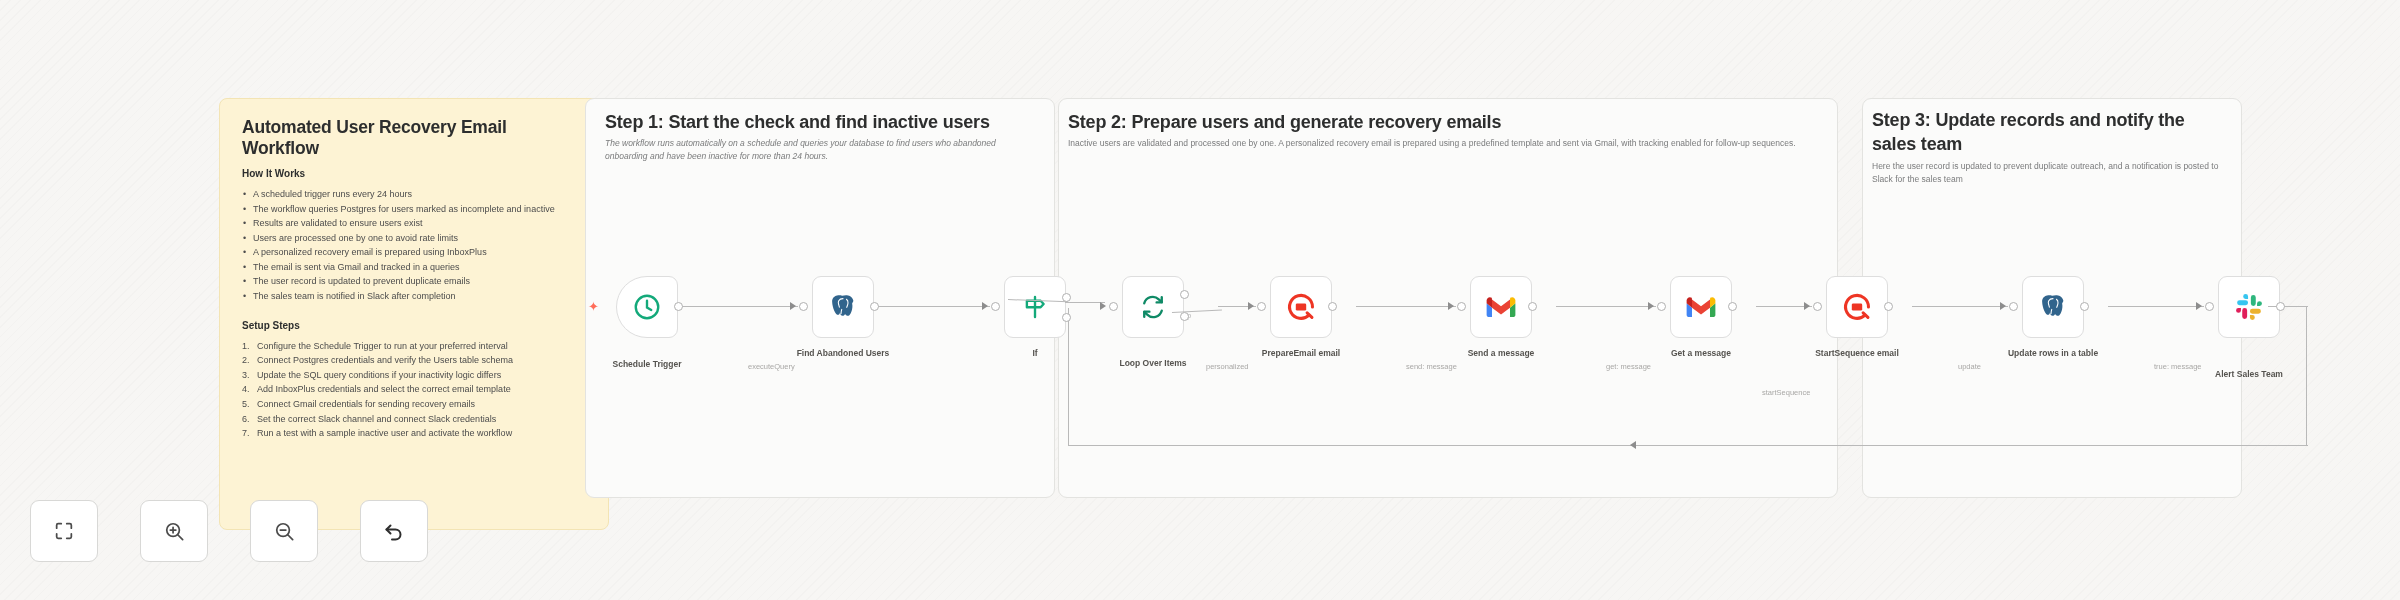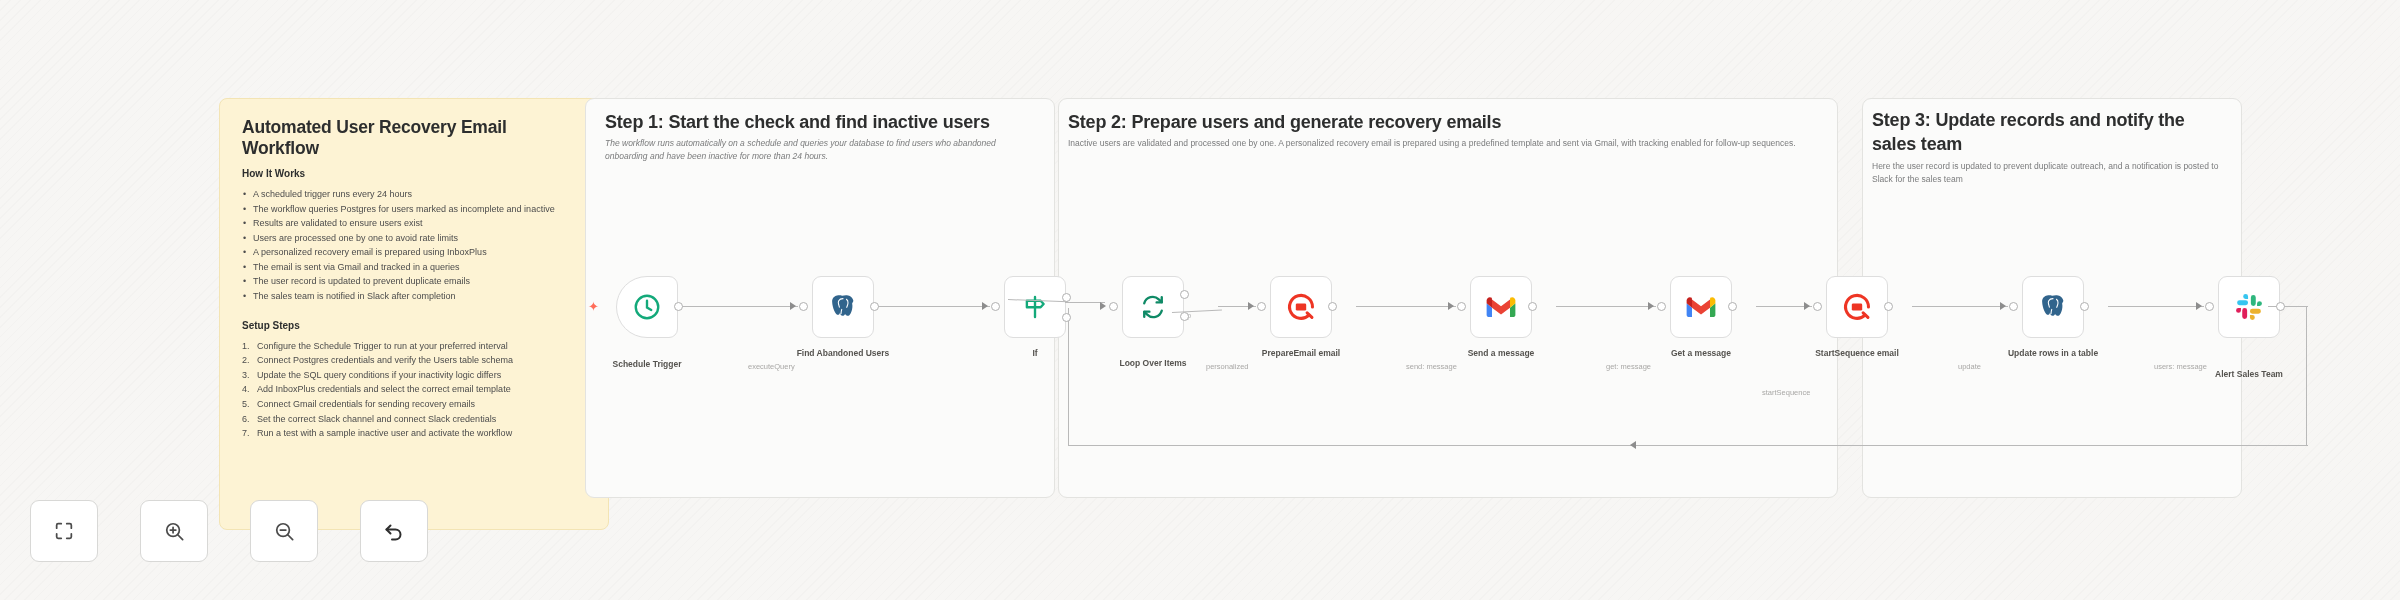--- a/index.html
+++ b/index.html
@@ -361,21 +361,21 @@
 <div class="node" style="left:2218px; top:276px;">
   <svg width="28" height="28" viewBox="0 0 24 24">
     <path d="M5.1 14.9a2.1 2.1 0 1 1-2.1-2.1h2.1v2.1zM6.2 14.9a2.1 2.1 0 0 1 4.2 0v5.2a2.1 2.1 0 0 1-4.2 0v-5.2z" fill="#e01e5a"></path>
     <path d="M9.1 5.1A2.1 2.1 0 1 1 11.2 3v2.1H9.1zM9.1 6.2a2.1 2.1 0 0 1 0 4.2H3.9a2.1 2.1 0 0 1 0-4.2h5.2z" fill="#36c5f0"></path>
     <path d="M18.9 9.1A2.1 2.1 0 1 1 21 11.2h-2.1V9.1zM17.8 9.1a2.1 2.1 0 0 1-4.2 0V3.9a2.1 2.1 0 0 1 4.2 0v5.2z" fill="#2eb67d"></path>
     <path d="M14.9 18.9a2.1 2.1 0 1 1-2.1 2.1v-2.1h2.1zM14.9 17.8a2.1 2.1 0 0 1 0-4.2h5.2a2.1 2.1 0 0 1 0 4.2h-5.2z" fill="#ecb22e"></path>
   </svg>
 </div>
 <div class="port" style="left:2276px; top:302px;"></div>
 <div class="node-label" style="left:2154px; top:350px;margin-top:19px;">Alert Sales Team</div>
-<div class="node-sub" style="left:2154px; top:362px;">users: message</div>
+<div class="node-sub" style="left:2154px; top:362px;">true: message</div>
 
 <div class="tool-btn" style="left:30px; top:500px;">
   <svg width="22" height="22" viewBox="0 0 24 24" fill="none" stroke="#4b4b4b" stroke-width="1.9" stroke-linecap="round">
     <path d="M4 9V5.6A1.6 1.6 0 0 1 5.6 4H9"></path>
     <path d="M15 4h3.4A1.6 1.6 0 0 1 20 5.6V9"></path>
     <path d="M20 15v3.4a1.6 1.6 0 0 1-1.6 1.6H15"></path>
     <path d="M9 20H5.6A1.6 1.6 0 0 1 4 18.4V15"></path>
   </svg>
 </div>
 <div class="tool-btn" style="left:140px; top:500px;">

